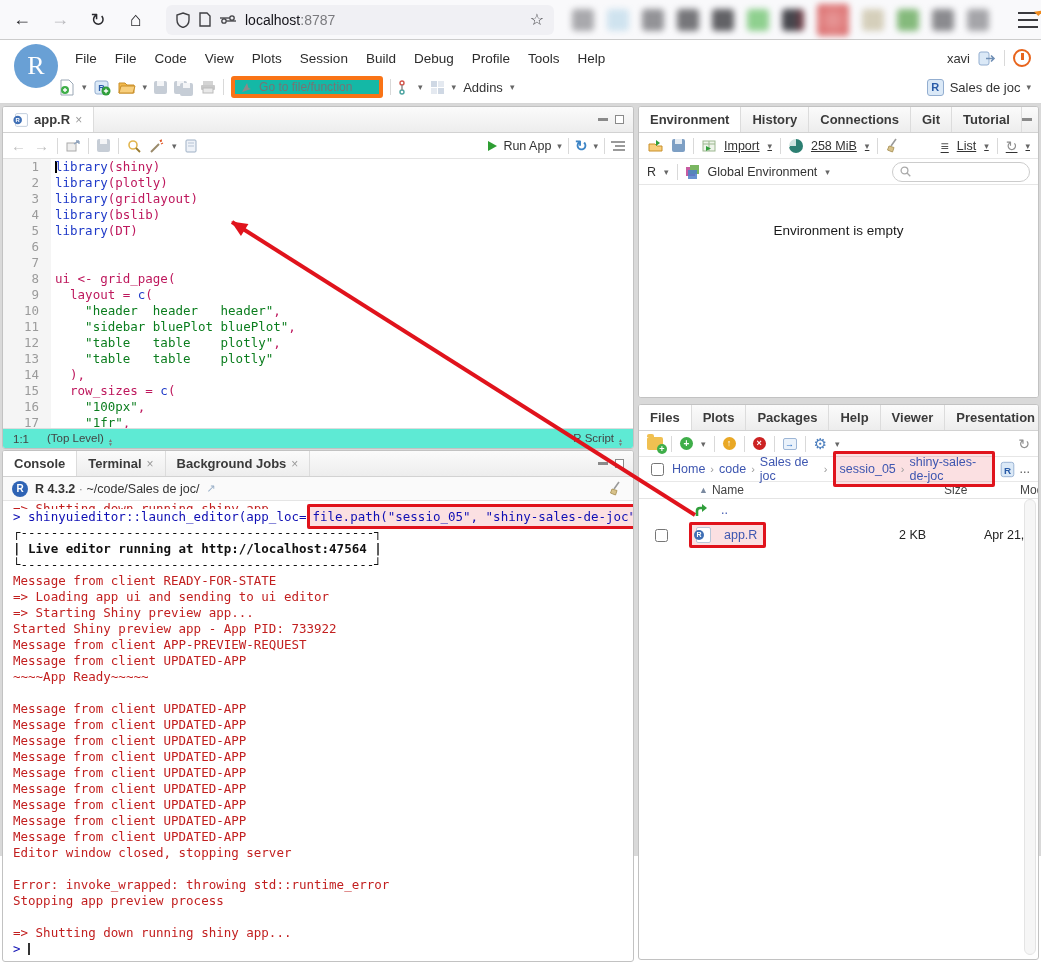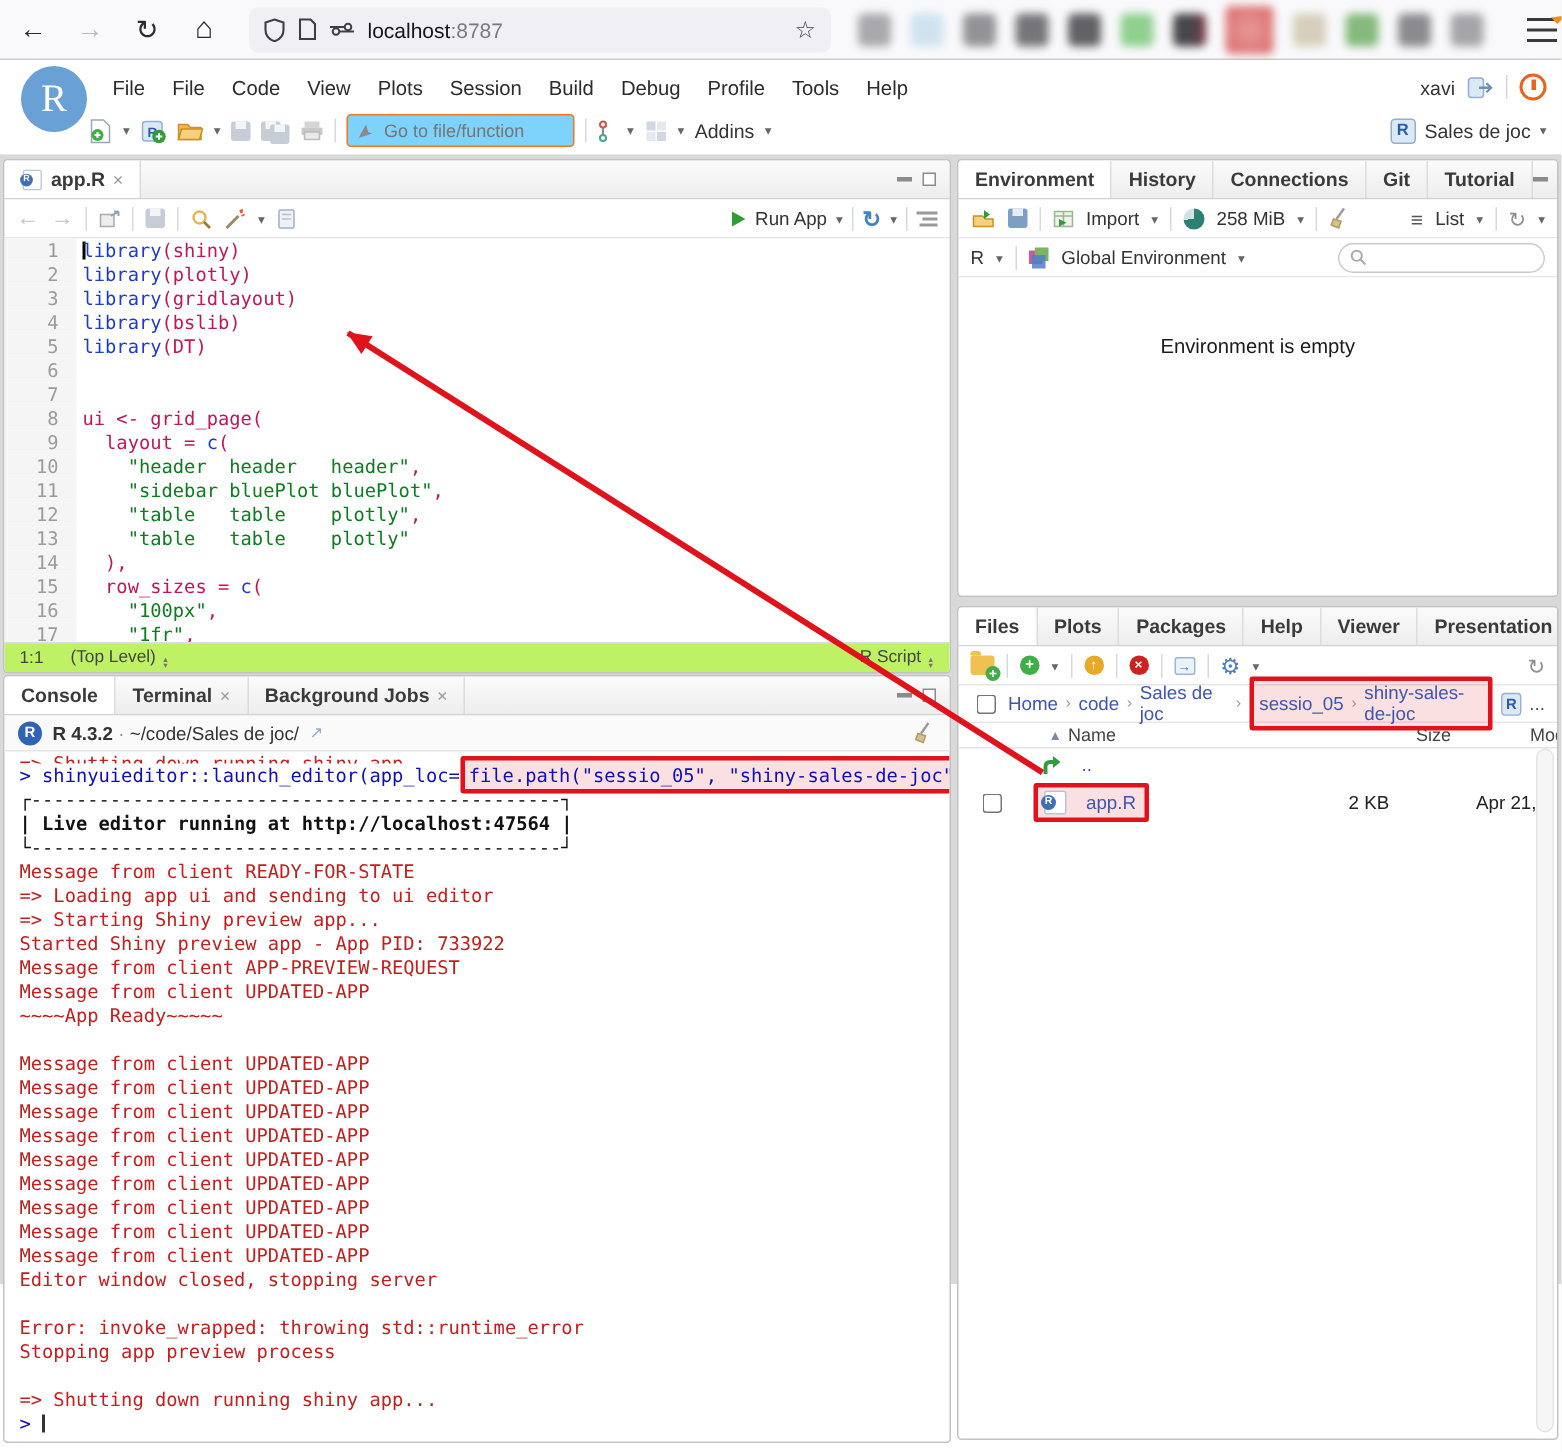--- a/index.html
+++ b/index.html
@@ -37,21 +37,21 @@
   #menu-row{position:absolute;left:66px;top:4px;right:10px;height:28px;display:flex;align-items:center;}
   .menu-item{font-size:13.5px;color:#2c2c2c;padding:4px 9px;border-radius:3px;}
   #user-cluster{margin-left:auto;display:flex;align-items:center;gap:8px;text-align:center;}
   #user-name{font-size:13px;color:#333;}
   .vsep{width:1px;height:16px;background:#d9d9d9;}
   #power-btn{width:18px;height:18px;border:2.5px solid #e8641c;border-radius:50%;position:relative;}
   #power-btn::after{content:"";position:absolute;left:6px;top:2px;width:2.5px;height:7px;background:#e8641c;}
   #tool-row{position:absolute;left:60px;top:32px;right:10px;height:30px;display:flex;align-items:center;gap:7px;}
   .tico{display:flex;align-items:center;justify-content:center;height:22px;}
   .caret{font-size:9px;color:#666;}
-  #goto-box{width:152px;height:22px;border:1px solid #f97316;border-radius:3px;background:#7dd3fc;
+  #goto-box{width:152px;height:22px;border:4px solid #f97316;border-radius:3px;background:#14b8a6;
     display:flex;align-items:center;padding:0 6px;gap:5px;}
   #goto-box input{border:0;outline:0;flex:1;font-size:12px;color:#444;background:transparent;width:110px;}
   .tb-label{font-size:13px;color:#333;}
   #project-cluster{margin-left:auto;display:flex;align-items:center;gap:6px;}
   .rbadge{width:17px;height:17px;border:1px solid #93aed0;border-radius:3px;background:#dbe9f7;
     color:#2a5ca8;font-size:11px;font-weight:700;display:flex;align-items:center;justify-content:center;}
   
   #workspace{position:absolute;top:104px;left:0;width:1041px;height:752px;background:#d9d9d9;}
   .pane{position:absolute;background:#fff;border:1px solid #c2c2c2;border-radius:3px;overflow:hidden;}
   #editor-pane{left:2px;top:2px;width:632px;height:343px;}
@@ -76,41 +76,41 @@
     border-bottom:5.5px solid transparent;}
   .sync{color:#3d85c6;font-size:15px;font-weight:700;}
   .outline-ico span{display:block;height:2px;background:#9a9a9a;margin:2px 0;}
   #code-area{position:absolute;top:52px;bottom:20px;left:0;right:0;background:#fff;overflow:hidden;
     font-family:"DejaVu Sans Mono",monospace;font-size:12.5px;line-height:16px;}
   .code-line{display:flex;white-space:pre;}
   .gut{width:48px;flex:0 0 48px;text-align:right;padding-right:12px;color:#9b9b9b;background:#f5f5f5;}
   .ct{padding-left:4px;color:#000;}
   .k{color:#1f3ac8;} .s{color:#0b7d1e;} .p{color:#be185d;}
   .edcaret{display:inline-block;width:1.5px;height:12px;background:#000;margin-right:-1.5px;vertical-align:-2px;}
-  #ed-status{position:absolute;left:0;right:0;bottom:0;height:20px;background:#bef264;border-top:1px solid #ddd;
+  #ed-status{position:absolute;left:0;right:0;bottom:0;height:20px;background:#5eead4;border-top:1px solid #ddd;
     display:flex;align-items:center;font-size:11.5px;color:#444;padding:0 10px;gap:18px;}
   .updown{display:inline-flex;flex-direction:column;font-size:5px;color:#777;line-height:4px;margin-left:4px;}
   #status-right{margin-left:auto;}
   
   #console-ver{position:absolute;top:26px;left:0;right:0;height:24px;background:#fafafa;
     border-bottom:1px solid #e5e5e5;display:flex;align-items:center;gap:7px;padding:0 9px;font-size:12.5px;color:#333;}
   .rcircle{width:16px;height:16px;border-radius:50%;background:#2f64b5;color:#fff;font-size:10px;
     font-weight:700;display:flex;align-items:center;justify-content:center;}
   #console-body{position:absolute;top:50px;left:0;right:0;bottom:0;overflow:hidden;
     font-family:"DejaVu Sans Mono",monospace;font-size:12.5px;line-height:16px;padding:0 10px;white-space:pre;}
   .cline{white-space:pre;}
   .red{color:#c21f1f;} .blue{color:#0f0fb4;} .blk{color:#111;} .bold{font-weight:700;}
   .clipwrap{height:8px;overflow:hidden;}
   .ann-box{background:rgba(224,19,28,0.13);border:3px solid #e0131c;border-radius:2px;
     padding:2px 3px;position:relative;z-index:5;}
   .conscaret{display:inline-block;width:1.5px;height:12px;background:#333;vertical-align:-2px;}
   
   .ptoolbar{position:absolute;left:0;right:0;height:26px;background:#fff;border-bottom:1px solid #e6e6e6;
     display:flex;align-items:center;gap:8px;padding:0 8px;font-size:12.5px;color:#333;}
-  #env-tb1{top:26px;} #env-tb2{top:52px;height:26px;}
+  #env-tb1{top:26px;text-decoration:underline;} #env-tb2{top:52px;height:26px;}
   .floppy{width:13px;height:13px;background:#7d9fc4;border-radius:2px;position:relative;}
   .floppy::after{content:"";position:absolute;left:3px;top:0;width:7px;height:5px;background:#fff;opacity:.8;}
   .floppy.dis{background:#c6cdd6;}
   .pie{width:14px;height:14px;border-radius:50%;background:conic-gradient(#2c7f72 0 265deg,#cfe4e0 265deg 360deg);}
   .listico{font-size:14px;color:#555;}
   .refresh{color:#8f8f8f;font-size:14px;}
   .cube{width:14px;height:14px;position:relative;}
   .cube i{position:absolute;width:9px;height:9px;display:block;}
   .cube i:nth-child(1){left:0;top:2px;background:#c75ba2;}
   .cube i:nth-child(2){left:4px;top:0;background:#7ab661;}

